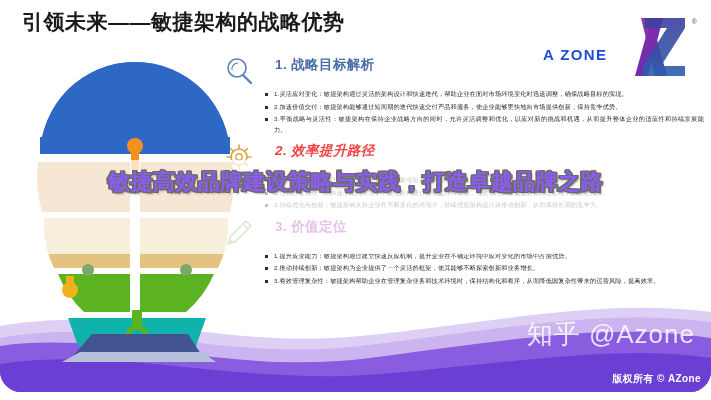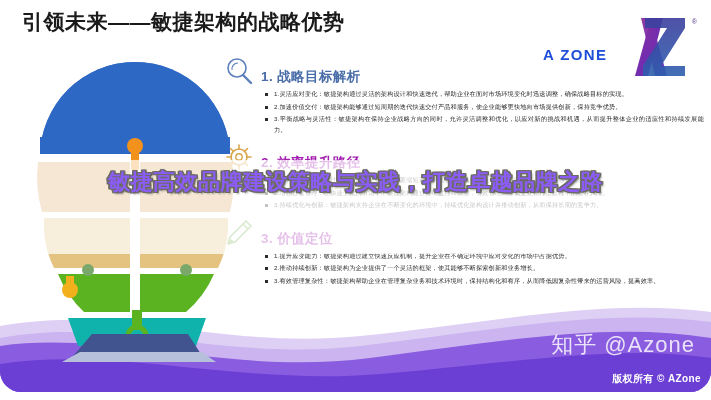--- a/index.html
+++ b/index.html
@@ -88,33 +88,33 @@
   .content {
     position: absolute;
     left: 258px;
     top: 56px;
     width: 446px;
     z-index: 3;
   }
   .section { position: relative; margin-bottom: 7px; }
   .sec-head {
     display: flex;
-    align-items: flex-end;
-    gap: 7px;
+    align-items: flex-start;
+    gap: 21px;
     margin-bottom: 3px;
   }
   .sec-icon { width: 30px; height: 30px; flex: none; margin-left: -34px; }
   .sec-title {
     font-size: 13.5px;
     font-weight: bold;
     letter-spacing: 0.4px;
     white-space: nowrap;
   }
   .sec-1 .sec-title { color: #4a6da8; }
-  .sec-2 .sec-title { color: #a21caf; }
+  .sec-2 .sec-title { color: #ef4444; font-style: italic; }
   .sec-3 .sec-title { color: #a21caf; }
 
   ul.bullets {
     margin: 0;
     padding: 0 0 0 16px;
     list-style: none;
   }
   ul.bullets li {
     position: relative;
     font-size: 6.2px;
@@ -162,22 +162,22 @@
       -1.4px 0 0 #6b6b62, 1.4px 0 0 #6b6b62,
        0 -1.4px 0 #6b6b62, 0 1.4px 0 #6b6b62,
        2px 2px 2px rgba(80,80,70,0.55);
     pointer-events: none;
   }
 
   
   .wm-zhihu {
     position: absolute;
     right: 16px;
-    bottom: 32px;
-    font-size: 22px;
+    bottom: 40px;
+    font-size: 26px;
     color: rgba(255,255,255,0.82);
     letter-spacing: 1px;
     z-index: 7;
     white-space: nowrap;
   }
   .wm-copyright {
     position: absolute;
     right: 10px;
     bottom: 6px;
     font-size: 10px;

